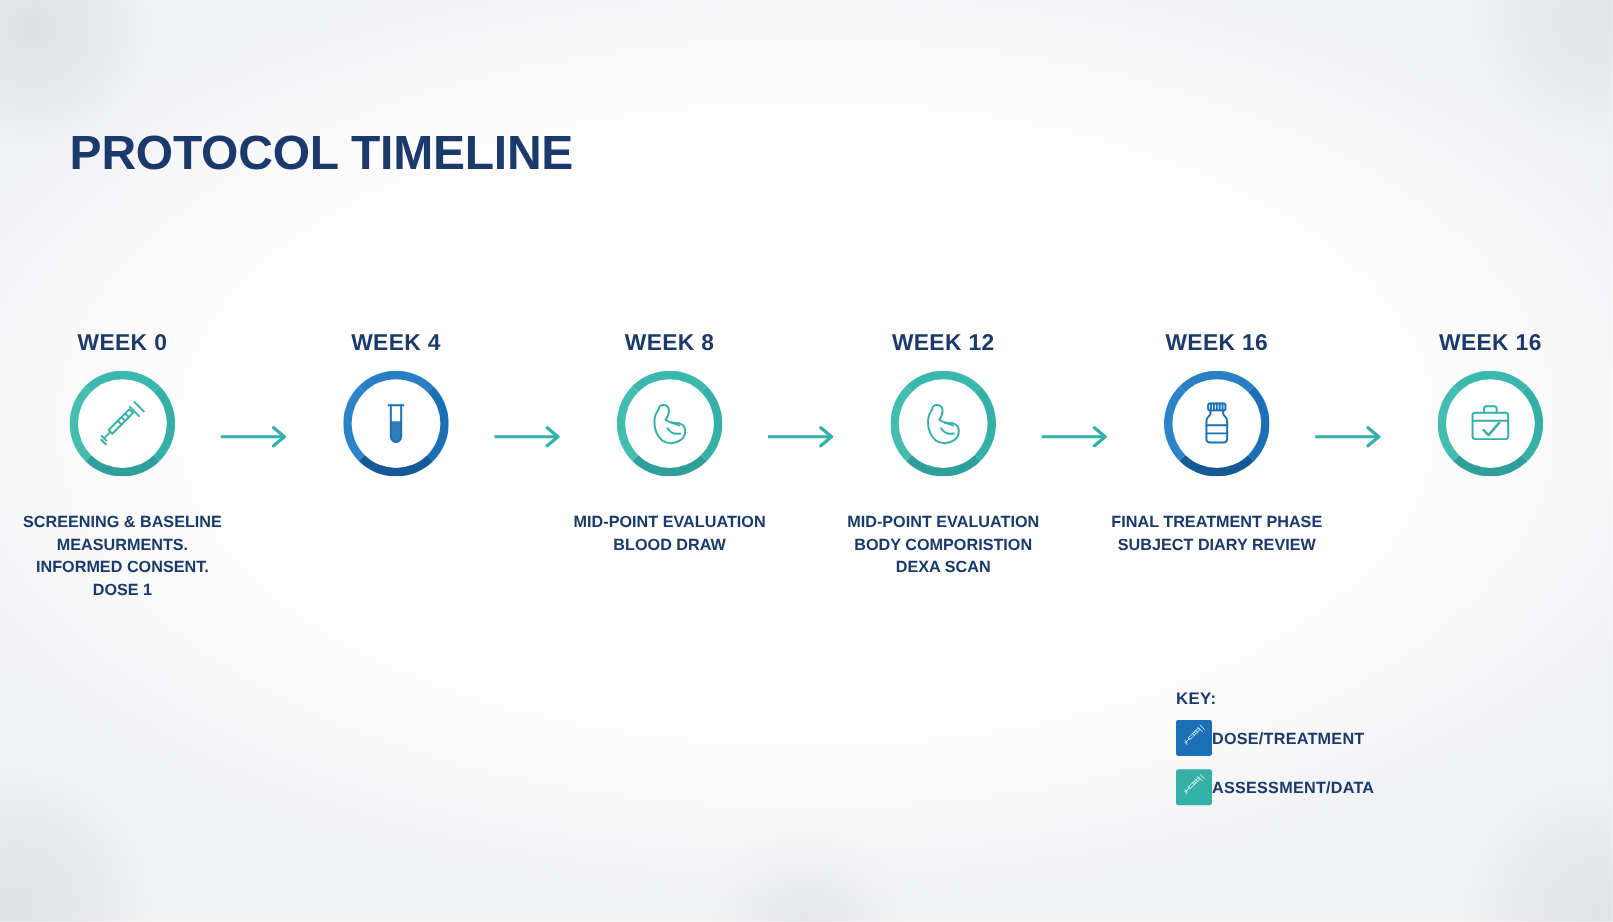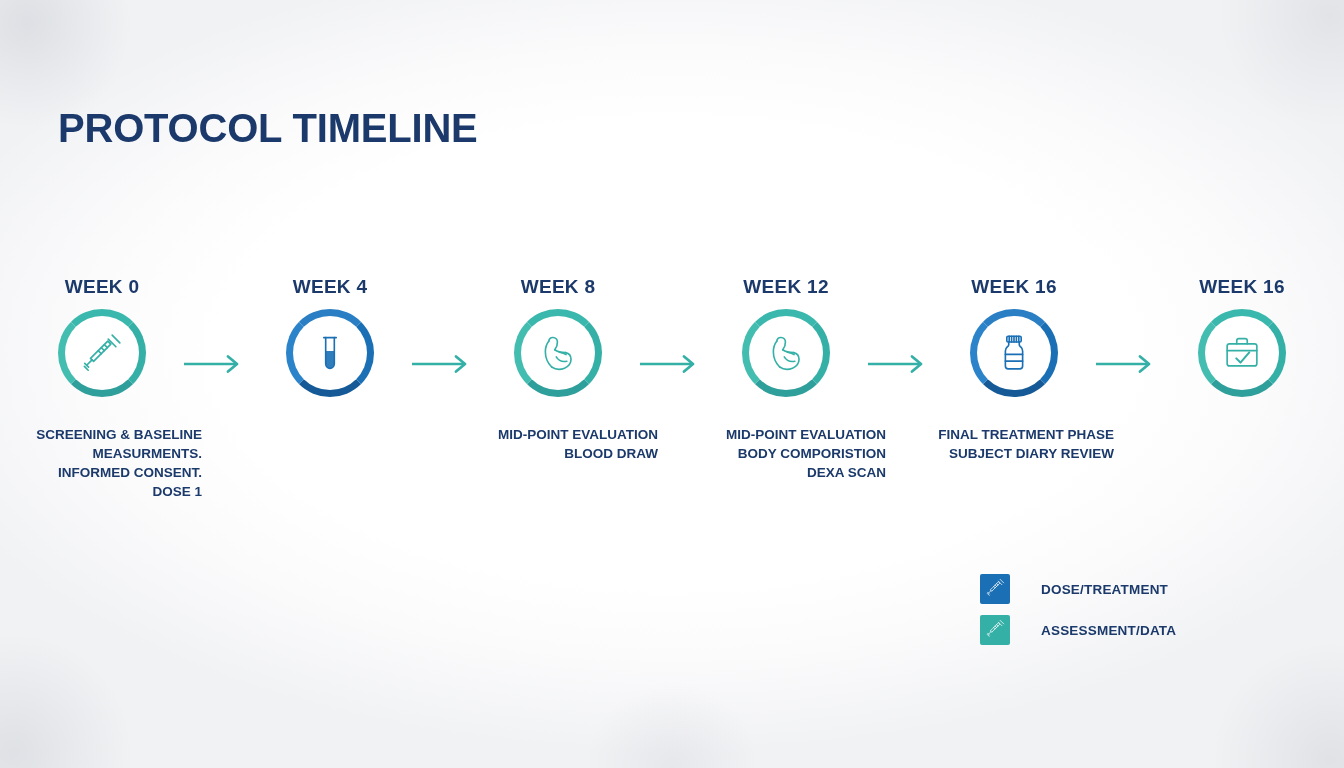--- a/index.html
+++ b/index.html
@@ -108,21 +108,20 @@
     font-size: 13.5px;
     font-weight: bold;
     line-height: 1.42;
     text-align: center;
     width: 200px;
     text-transform: uppercase;
   }
   .desc span {
     display: block;
     white-space: nowrap;
-    text-align: right;
   }
 
   
   .connector {
     flex: 0 0 42px;
     width: 42px;
     height: 250px;
     position: relative;
   }
   .connector svg {
@@ -156,28 +155,26 @@
     height: 30px;
     border-radius: 2px;
     display: flex;
     align-items: center;
     justify-content: center;
     flex: 0 0 30px;
   }
   .swatch.blue { background: #1a6fb5; }
   .swatch.teal { background: #35b0a7; }
   .key-label {
-    margin-left: 16px;
     color: #1b3a6b;
     font-size: 13.5px;
     font-weight: bold;
     letter-spacing: 0.2px;
     white-space: nowrap;
     text-transform: uppercase;
-    padding-left: 15px;
   }
 </style>
 </head>
 <body>
 
 <div id="stage">
 
   <div id="title">
     <span class="l">PROTOCOL TIMELINE</span>
   </div>
@@ -327,20 +324,21 @@
                 <path d="M8.5 21.5 L39.5 21.5"></path>
                 <path d="M18.0 29.6 L22.4 34.0 L31.6 23.4" stroke-width="2.1"></path>
               </g>
             </svg>
           </span>
         </div>
       </div>
     </div>
 
   <div id="key">
+    <div class="key-title">KEY:</div>
     <div id="key-rows">
         <div class="key-row">
           <div class="swatch blue">
             <span><svg width="21" height="21" viewBox="0 0 48 48">
                 <g fill="none" stroke="#ffffff" stroke-width="1.7" stroke-linecap="round" stroke-linejoin="round">
                   <path d="M30.5 9.5 L38.5 17.5"></path>
                   <path d="M34.6 5.4 L42.6 13.4"></path>
                   <path d="M33.2 14.8 L20.4 27.6 L15.2 32.8 L12.0 29.6 L17.2 24.4 L30.0 11.6 Z"></path>
                   <path d="M26.4 15.2 L29.6 18.4"></path>
                   <path d="M23.2 18.4 L26.4 21.6"></path>

